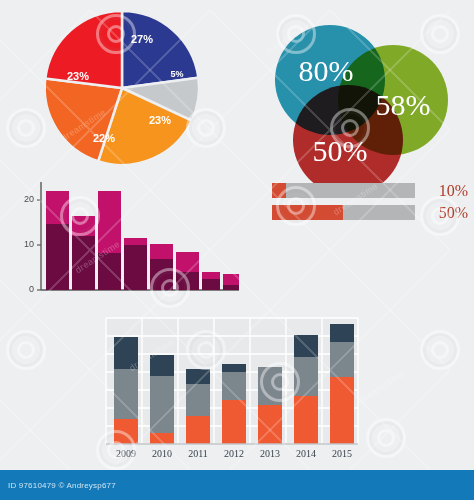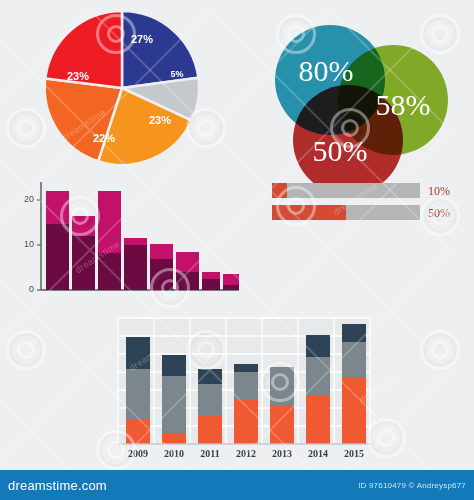--- a/index.html
+++ b/index.html
@@ -135,36 +135,35 @@
     height: 15px;
     background: #b3b5b7;
   }
   .progress-fill {
     position: absolute;
     left: 0; top: 0;
     height: 100%;
     background: #d34b32;
   }
   .progress-value {
-    margin-left: 8px;
+    margin-left: 24px;
     color: #b03a27;
     font-family: "Liberation Serif", serif;
-    font-size: 12px;
+    font-size: 16px;
     font-weight: 400;
     line-height: 1;
   }
 
   
   #stacked-chart-block {
     position: absolute;
-    left: 112px;
+    left: 100px;
     top: 316px;
     width: 262px;
     height: 152px;
-    font-weight: bold;
   }
   #stacked-svg { display: block; }
   .year-label {
     fill: #36404a;
     font-family: "Liberation Serif", serif;
     font-size: 10px;
     text-anchor: middle;
     dominant-baseline: hanging;
   }
 
@@ -408,17 +407,16 @@
 
     <div class="wm-text" style="left:58px;  top:120px;">dreamstime</div>
     <div class="wm-text" style="left:262px; top:34px;">dreamstime</div>
     <div class="wm-text" style="left:330px; top:194px;">dreamstime</div>
     <div class="wm-text" style="left:72px;  top:252px;">dreamstime</div>
     <div class="wm-text" style="left:126px; top:350px;">dreamstime</div>
     <div class="wm-text" style="left:356px; top:382px;">dreamstime</div>
   </div>
 
   <div id="footer-bar">
-    <div id="footer-brand">dreamstime.com</div>
     <div id="footer-credit">ID 97610479 © Andreysp677</div>
   </div>
 
 </div>
 
 </body></html>

